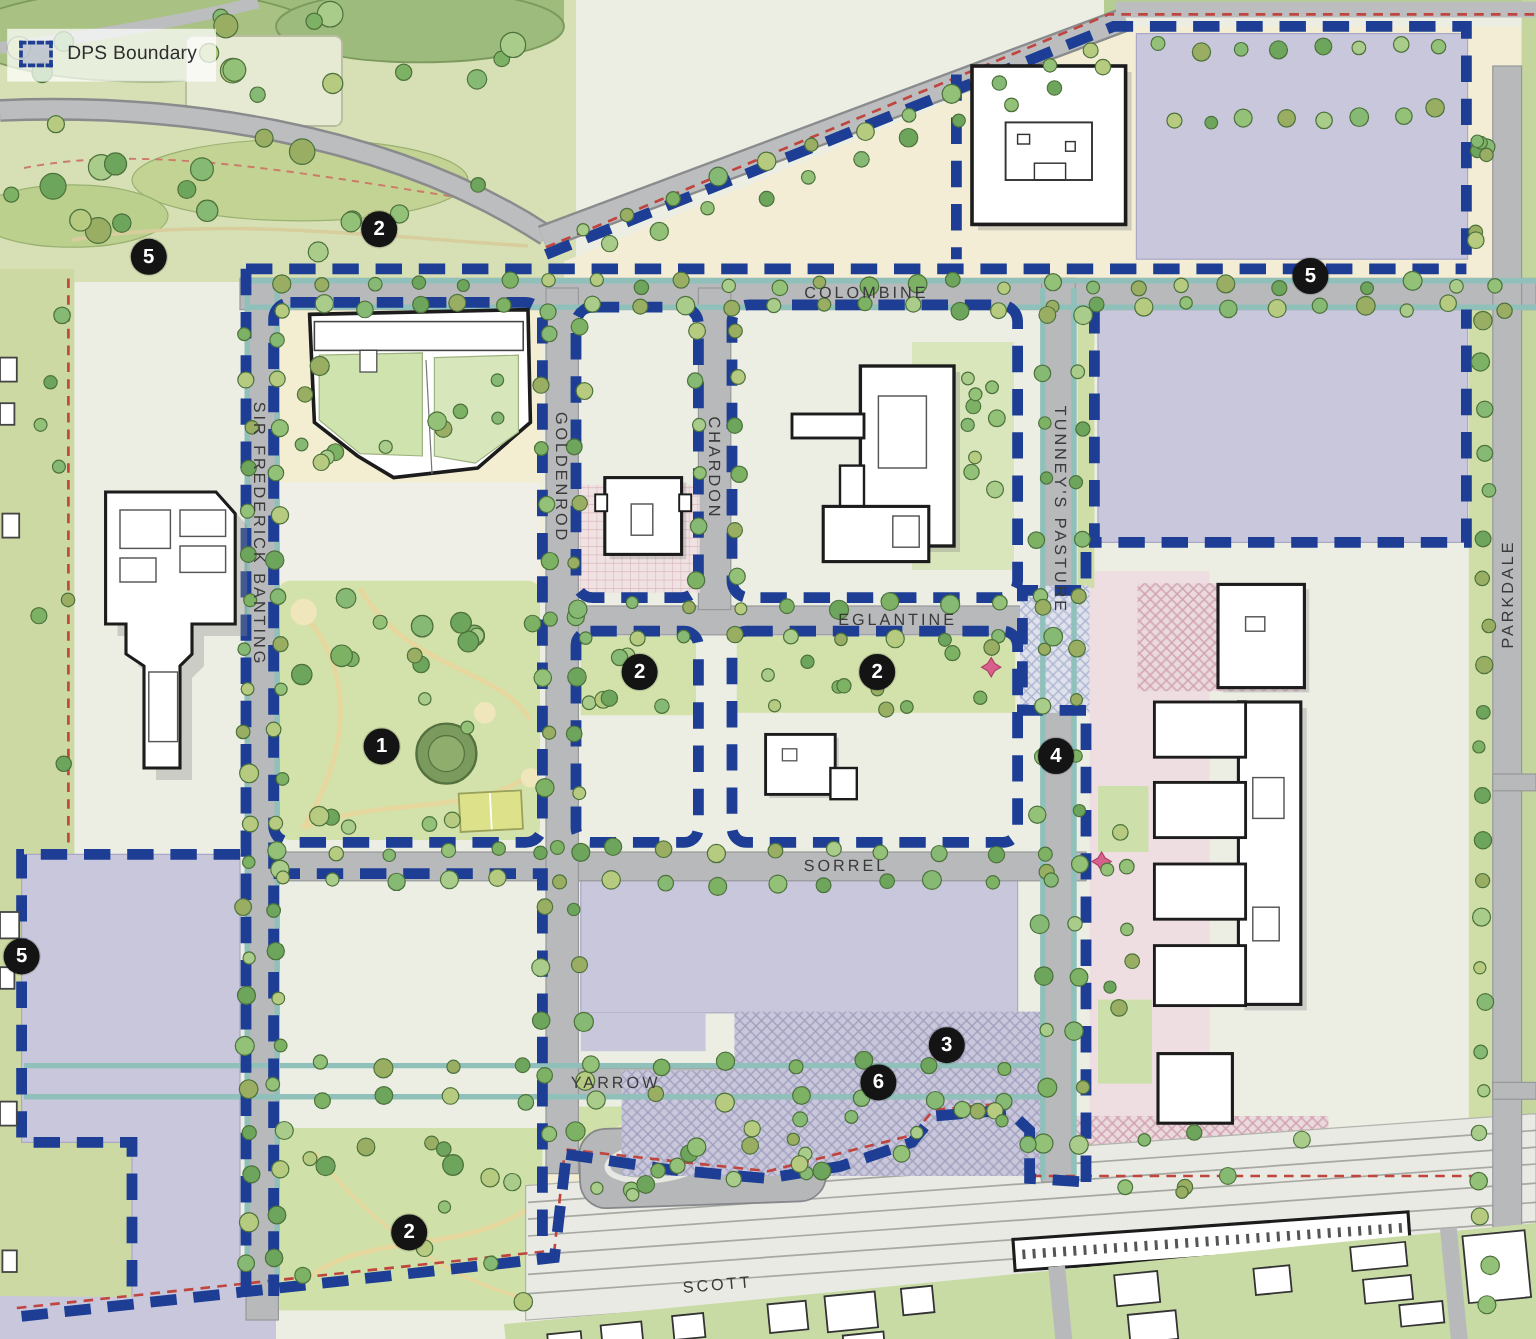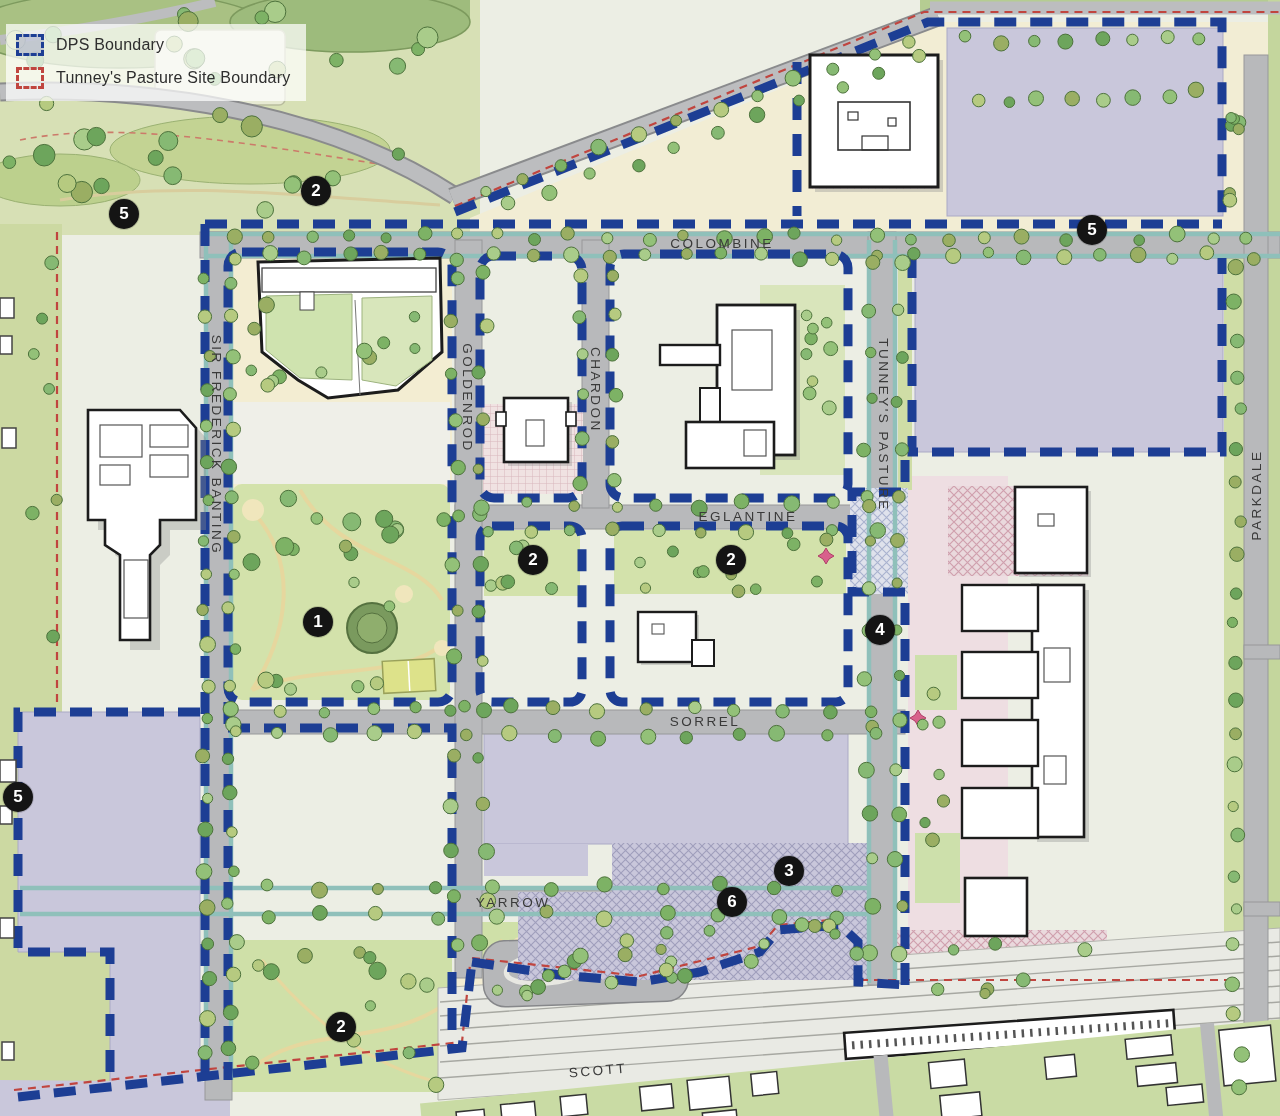--- a/index.html
+++ b/index.html
@@ -788,24 +788,20 @@
     <text x="884" y="430" text-anchor="middle" transform="rotate(90 884 425)">TUNNEY'S PASTURE</text>
     <text x="1256" y="500" text-anchor="middle" transform="rotate(-90 1256 495)">PARKDALE</text>
   </g>
 </svg>
 
 <div class="legend">
   <div class="legend-row">
     <span class="swatch dps"></span>
     <span class="legend-label">DPS Boundary</span>
   </div>
-  <div class="legend-row">
-    <span class="swatch site"></span>
-    <span class="legend-label">Tunney's Pasture Site Boundary</span>
-  </div>
 </div>
 
 <div class="marker" style="left:303px;top:607px">1</div>
 <div class="marker" style="left:301px;top:176px">2</div>
 <div class="marker" style="left:518px;top:545px">2</div>
 <div class="marker" style="left:716px;top:545px">2</div>
 <div class="marker" style="left:326px;top:1012px">2</div>
 <div class="marker" style="left:774px;top:856px">3</div>
 <div class="marker" style="left:865px;top:615px">4</div>
 <div class="marker" style="left:109px;top:199px">5</div>

